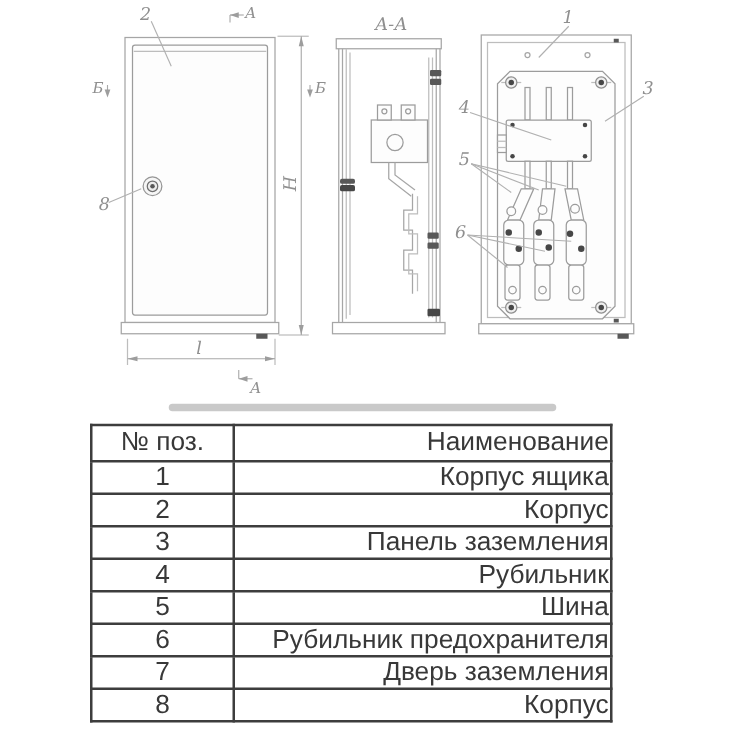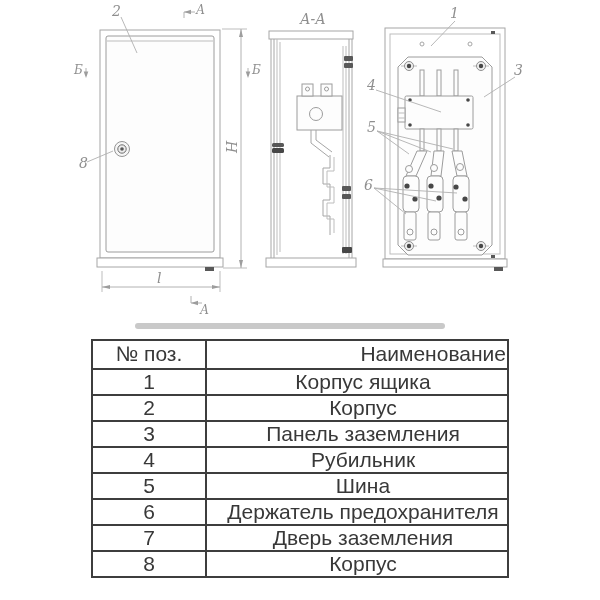--- a/index.html
+++ b/index.html
@@ -18,34 +18,34 @@
   .leader{stroke:#b0b0b0;stroke-width:0.9;fill:none;}
   .dim{stroke:#a9a9a9;stroke-width:0.9;fill:none;}
   .arrow{fill:#9d9d9d;stroke:none;}
   .lbl{font:italic 14px "DejaVu Serif",serif;fill:#8f8f8f;}
   .lblsm{font:italic 12px "DejaVu Serif",serif;fill:#8f8f8f;}
   
   .shadow-bar{position:absolute;left:135px;top:323px;width:310px;height:6px;
     background:#c9c9c9;border-radius:3px;}
   
   table.parts{
-    position:absolute;left:91px;top:339px;width:418px;
+    position:absolute;left:72px;top:339px;width:418px;
     border-collapse:collapse;table-layout:fixed;
     color:#383838;
   }
   table.parts th,table.parts td{
     border:2px solid #3d3d3d;font-weight:normal;
     font-size:21px;line-height:1.05;overflow:hidden;white-space:nowrap;
   }
   table.parts thead tr{height:29px;}
   table.parts tbody tr{height:26px;}
   th.col-pos{width:110px;text-align:center;}
   th.col-name{text-align:right;}
   td.num{text-align:center;}
-  td.nm{text-align:center;padding-left:13px;}
+  td.nm{text-align:right;padding-left:13px;}
 </style>
 </head>
 <body>
 
 <svg id="drawing" width="600" height="332" viewBox="0 0 600 332">
 
   <g>
     <rect class="partw" x="100" y="30" width="120" height="228"></rect>
     <rect class="part" x="106" y="36" width="108" height="216" rx="2"></rect>
     <line class="lnlight" x1="107" y1="41" x2="213" y2="41"></line>
@@ -276,21 +276,21 @@
     <tr>
       <td class="num">4</td>
       <td class="nm">Рубильник</td>
     </tr>
     <tr>
       <td class="num">5</td>
       <td class="nm">Шина</td>
     </tr>
     <tr>
       <td class="num">6</td>
-      <td class="nm">Держатель предохранителя</td>
+      <td class="nm">Рубильник предохранителя</td>
     </tr>
     <tr>
       <td class="num">7</td>
       <td class="nm">Дверь заземления</td>
     </tr>
     <tr>
       <td class="num">8</td>
       <td class="nm">Корпус</td>
     </tr>
   </tbody>

